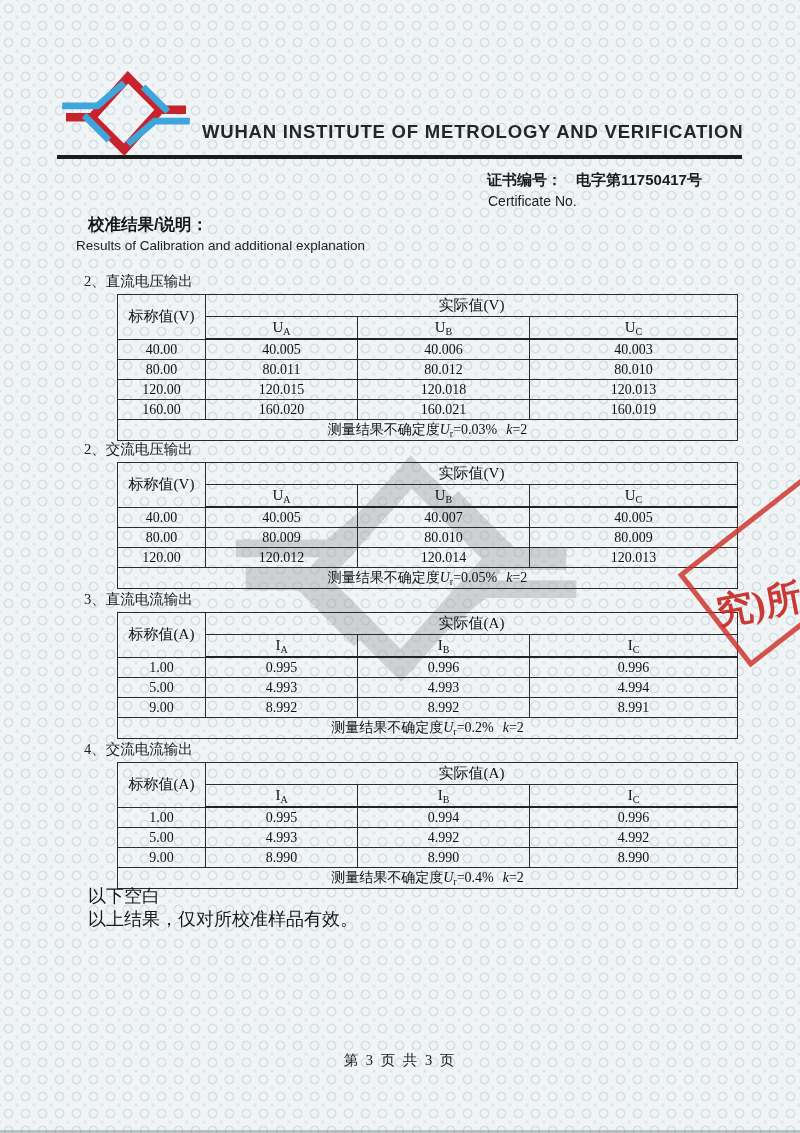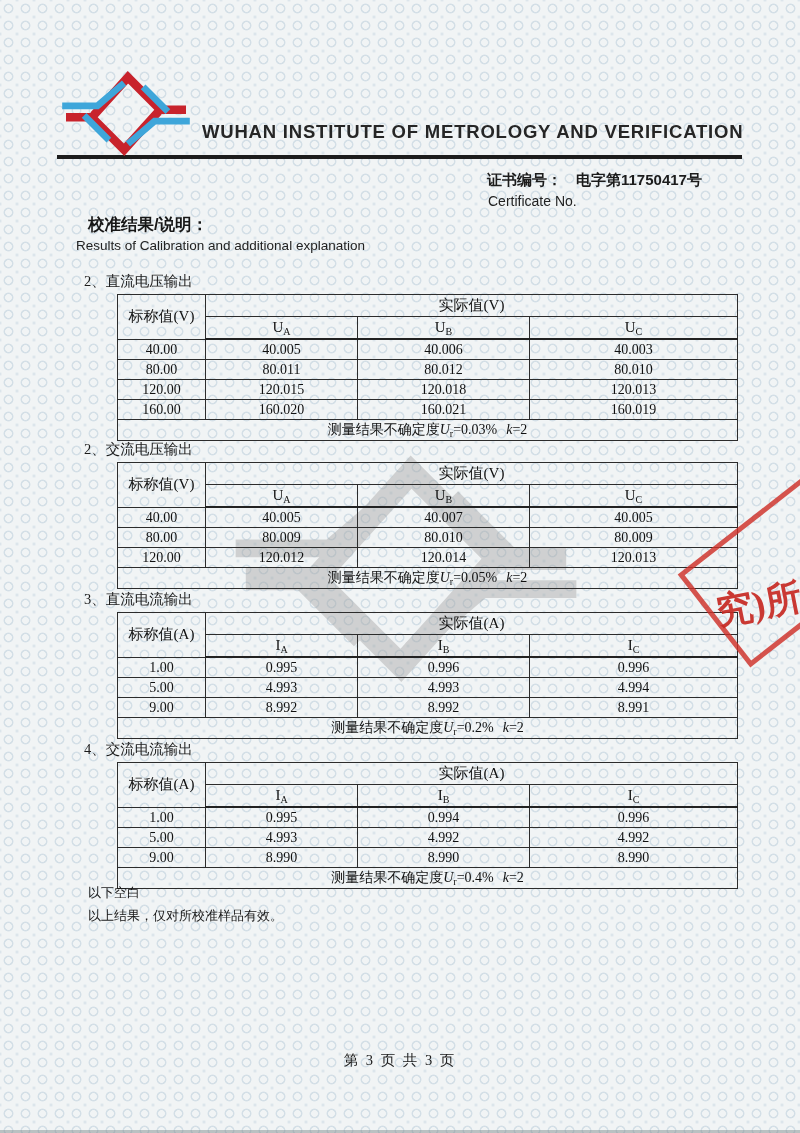--- a/index.html
+++ b/index.html
@@ -73,21 +73,21 @@
     transform:rotate(-38deg);transform-origin:left center;
     z-index:3;
   }
   .stamp-text{
     position:absolute;left:2px;top:24px;
     font-size:37px;font-weight:700;color:rgba(199,40,34,0.92);
     transform:rotate(27deg);transform-origin:left center;
     white-space:nowrap;font-family:"Liberation Serif", serif;
   }
   
-  .note{left:88px;font-size:13px;color:#161616;white-space:nowrap;z-index:2;}
+  .note{left:88px;font-size:18px;color:#161616;white-space:nowrap;z-index:2;}
   .pagenum{left:0;top:1051px;width:100%;text-align:center;font-size:14.5px;color:#1a1a1a;letter-spacing:2px;z-index:2;}
 </style>
 </head>
 <body>
 
 <div class="page">
 
   <div class="abs watermark">
     <svg viewBox="0 0 140 105" width="356" height="268">
       <g fill="none" stroke="#9d9d9d" stroke-width="9">

